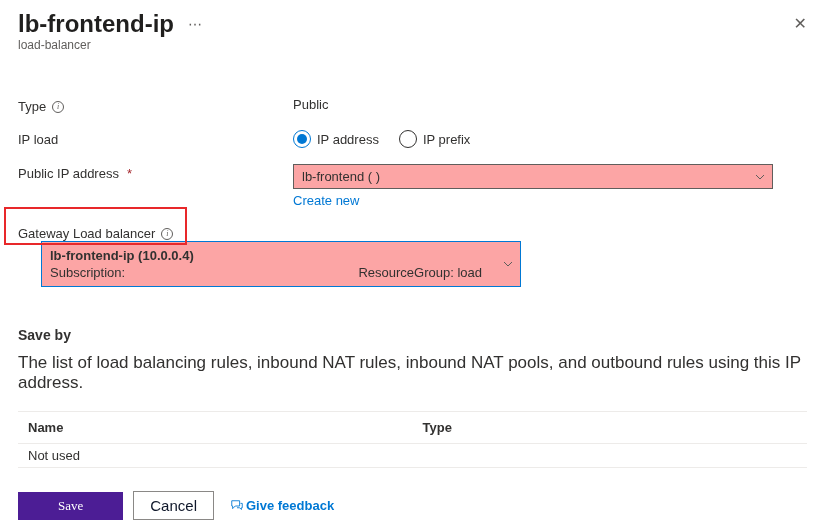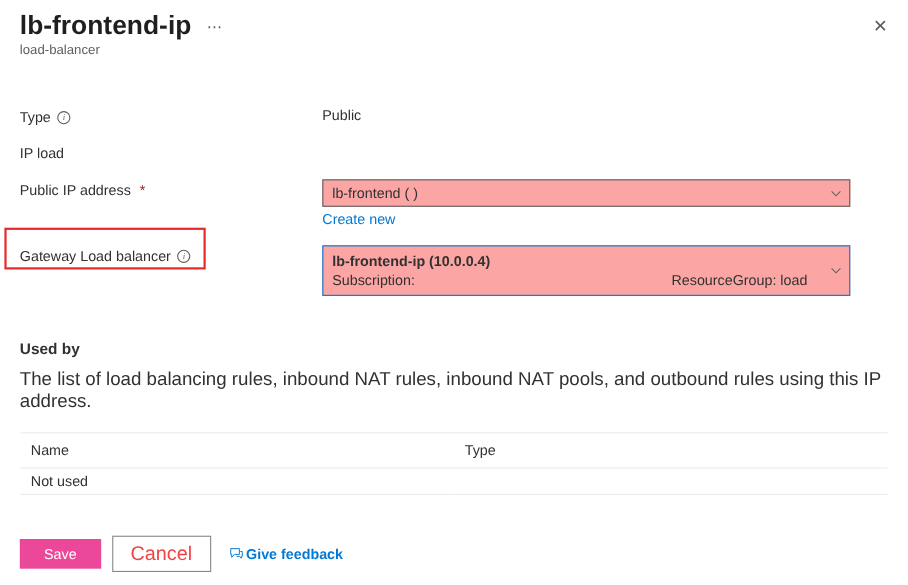--- a/index.html
+++ b/index.html
@@ -59,35 +59,35 @@
   .select-caret svg { display: block; }
   .link { color: #0078d4; font-size: 13px; cursor: pointer; margin-top: 4px; display: inline-block; }
   .highlight-box {
     position: absolute;
     border: 2px solid #e8282a; pointer-events: none;
   }
   .section-heading { font-size: 14px; font-weight: 600; margin-top: 40px; margin-bottom: 10px; }
   .section-desc { font-size: 17px; color: #323130; margin-bottom: 18px; }
   table { width: 100%; border-collapse: collapse; font-size: 13px; }
   th {
-    text-align: left; font-weight: 400; padding: 8px 10px;
+    text-align: left; font-weight: 700; padding: 8px 10px;
     border-top: 1px solid #edebe9; border-bottom: 1px solid #edebe9;
   }
   td { padding: 4px 10px; border-bottom: 1px solid #edebe9; }
   .footer {
     position: absolute; bottom: 12px; left: 18px; right: 18px;
     display: flex; align-items: center; gap: 10px;
   }
   .btn-primary {
-    background: #ec4899; color: #fff; border: none; padding: 6px 22px;
-    font-size: 13px; cursor: pointer;
+    background: #4c1d95; color: #fff; border: none; padding: 6px 40px;
+    font-size: 13px; cursor: pointer; font-family: Liberation Serif, serif;
   }
   .btn-secondary {
-    background: #fff; color: #ef4444; border: 1px solid #8a8886;
-    padding: 5px 16px; font-size: 18px; cursor: pointer;
+    background: #fff; color: #0f172a; border: 1px solid #8a8886;
+    padding: 5px 16px; font-size: 15px; cursor: pointer;
   }
   .feedback-link {
     color: #0078d4; font-size: 13px; cursor: pointer; margin-left: 6px;
     display: inline-flex; align-items: center; gap: 2px; font-weight: bold;
   }
   .gwlb-title { font-weight: 700; }
   .gwlb-sub { font-size: 13px; color: #323130; margin-top: 2px; display: flex; justify-content: space-between; }
 </style>
 </head>
 <body>
@@ -105,20 +105,32 @@
   <div class="form-label">
     <span>Type</span>
     <span class="info-icon">i</span>
   </div>
   <div class="form-value">Public</div>
 </div>
 
 <div class="form-row">
   <div class="form-label">
     <span>IP load</span>
+  </div>
+  <div class="form-value">
+    <div class="radio-group">
+      <label class="radio-item">
+        <span class="radio selected"></span>
+        <span>IP address</span>
+      </label>
+      <label class="radio-item">
+        <span class="radio"></span>
+        <span>IP prefix</span>
+      </label>
+    </div>
   </div>
 </div>
 
 <div class="form-row">
   <div class="form-label">
     <span>Public IP address</span>
     <span class="required">*</span>
   </div>
   <div class="form-value">
     <div class="select-box">
@@ -126,21 +138,21 @@
       <span class="select-caret">
         <svg width="12" height="12" viewBox="0 0 12 12">
             <path d="M2 4 L6 8 L10 4" stroke="#605e5c" stroke-width="1" fill="none"></path>
           </svg>
       </span>
     </div>
     <span class="link">Create new</span>
   </div>
 </div>
 
-<div class="form-row" style="position:relative;">
+<div class="form-row" style="position:relative;flex-direction:column;">
   <div class="form-label" style="position:relative;">
     <span>Gateway Load balancer</span>
     <span class="info-icon">i</span>
   </div>
   <div class="form-value">
     <div class="select-box blue">
       <div class="gwlb-title">lb-frontend-ip (10.0.0.4)</div>
       <div class="gwlb-sub">
         <span>Subscription:</span>
         <span style="padding-right:10px;">ResourceGroup: load</span>
@@ -149,21 +161,21 @@
         <svg width="12" height="12" viewBox="0 0 12 12">
             <path d="M2 4 L6 8 L10 4" stroke="#605e5c" stroke-width="1" fill="none"></path>
           </svg>
       </span>
     </div>
   </div>
 </div>
 
 <div class="highlight-box" style="left:4px; top:207px; width:183px; height:38px;"></div>
 
-<h2 class="section-heading">Used by</h2>
+<h2 class="section-heading">Save by</h2>
 <p class="section-desc">The list of load balancing rules, inbound NAT rules, inbound NAT pools, and outbound rules using this IP address.</p>
 
 <table>
   <thead>
     <tr>
       <th style="width:50%;">Name</th>
       <th>Type</th>
     </tr>
   </thead>
   <tbody>

